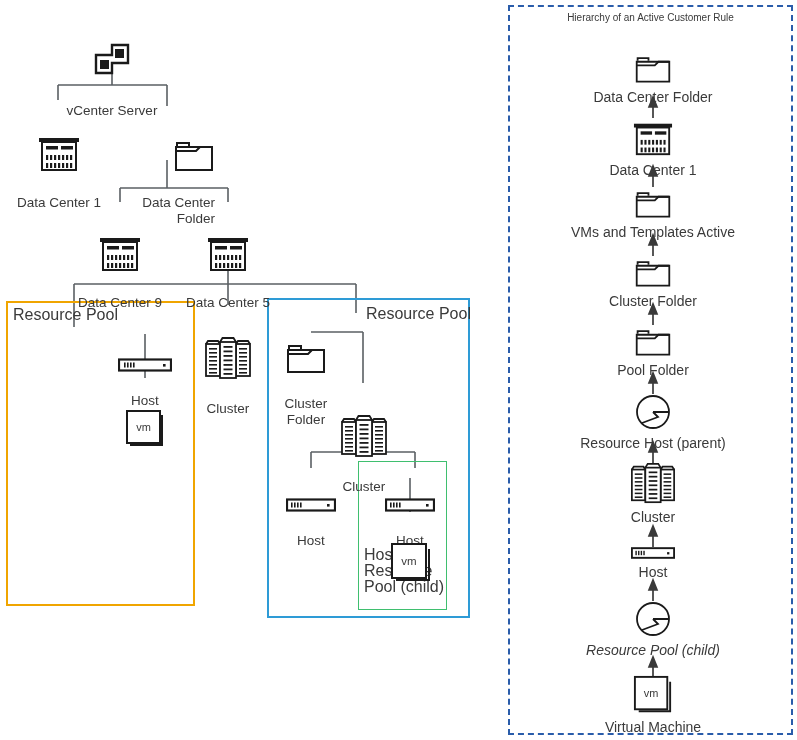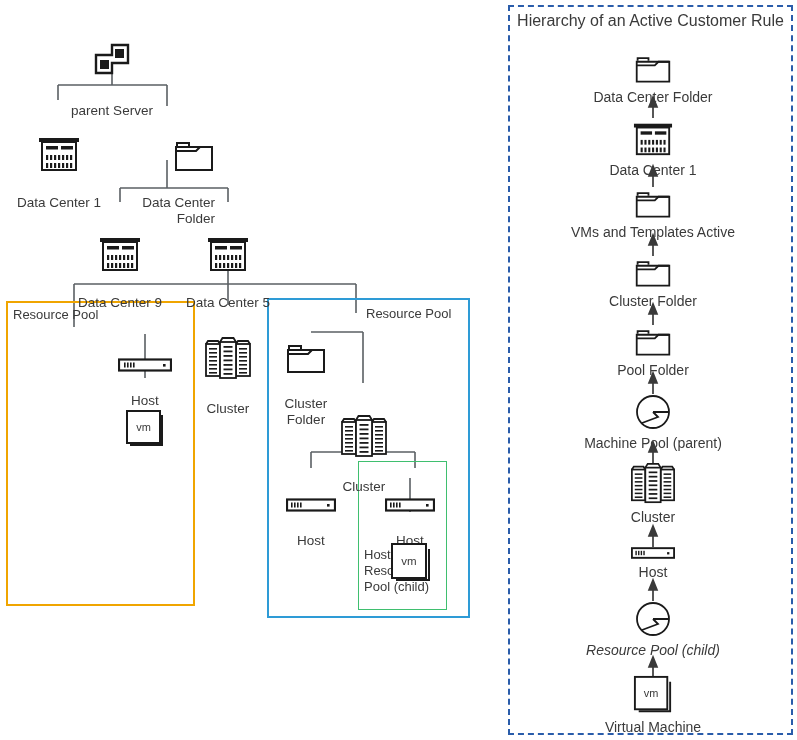--- a/index.html
+++ b/index.html
@@ -29,35 +29,35 @@
   
   .pool-box {
     position: absolute;
     border: 2px solid #f0a500;
     background: transparent;
   }
   .pool-box.blue { border-color: #2e9bd6; }
   .pool-box.green { border-color: #3fbf6f; border-width: 1.5px; }
   .pool-label {
     position: absolute;
-    font-size: 13px;
+    font-size: 16px;
     color: #3a3a3a;
     line-height: 16px;
     white-space: pre-line;
   }
 
   
   .dash-panel {
     position: absolute;
     border: 2px dashed #2a5caa;
     background: transparent;
   }
   .panel-title {
     position: absolute;
-    font-size: 16px;
+    font-size: 10px;
     color: #3a3a3a;
     text-align: center;
     width: 100%;
   }
 
   
   svg.wires {
     position: absolute;
     left: 0; top: 0;
     width: 797px; height: 740px;
@@ -153,21 +153,21 @@
 Pool (child)</div>
 
   <div class="node" style="left:52px; top:10px; width:120px;">
     <span class="icon">
       <svg width="36" height="40" viewBox="0 0 36 40">
         <path d="M2,13 h16 V3 h16 v18 h-16 v10 h-16 z" fill="#ffffff" stroke="#1a1a1a" stroke-width="2.4"></path>
         <rect x="21" y="7" width="9" height="9" fill="#1a1a1a"></rect>
         <rect x="6" y="18" width="9" height="9" fill="#1a1a1a"></rect>
       </svg>
     </span>
-    <span class="lbl">parent Server</span>
+    <span class="lbl">vCenter Server</span>
   </div>
 
   <div class="node" style="left:3px; top:100px; width:112px;">
     <span class="icon">
       <svg width="46" height="42" viewBox="0 0 46 42">
         <rect x="3" y="6" width="40" height="4" fill="#1a1a1a"></rect>
         <rect x="6" y="10" width="34" height="28" fill="#ffffff" stroke="#1a1a1a" stroke-width="2"></rect>
         <rect x="10" y="14" width="12" height="3.5" fill="#1a1a1a"></rect>
         <rect x="25" y="14" width="12" height="3.5" fill="#1a1a1a"></rect>
         <g fill="#1a1a1a">
@@ -500,21 +500,21 @@
     <span class="lbl">Pool Folder</span>
   </div>
 
   <div class="hier-node" style="left:553px; top:393px;">
     <span class="icon">
       <svg width="38" height="38" viewBox="0 0 38 38">
         <circle cx="19" cy="19" r="16" fill="#ffffff" stroke="#1a1a1a" stroke-width="1.8"></circle>
         <path d="M19,19 L35,19 M19,19 L24,24 L8,30" fill="none" stroke="#1a1a1a" stroke-width="1.8"></path>
       </svg>
     </span>
-    <span class="lbl">Machine Pool (parent)</span>
+    <span class="lbl">Resource Host (parent)</span>
   </div>
 
   <div class="hier-node" style="left:553px; top:461px;">
     <span class="icon">
       <svg width="48" height="44" viewBox="0 0 50 44">
         <path d="M3,8 l2,-3 h10 l2,3" fill="none" stroke="#1a1a1a" stroke-width="1.8"></path>
         <rect x="3" y="8" width="14" height="32" fill="#ffffff" stroke="#1a1a1a" stroke-width="1.8"></rect>
         <g fill="#1a1a1a">
           <rect x="6" y="12" width="8" height="1.6"></rect>
             <rect x="6" y="16" width="8" height="1.6"></rect>

